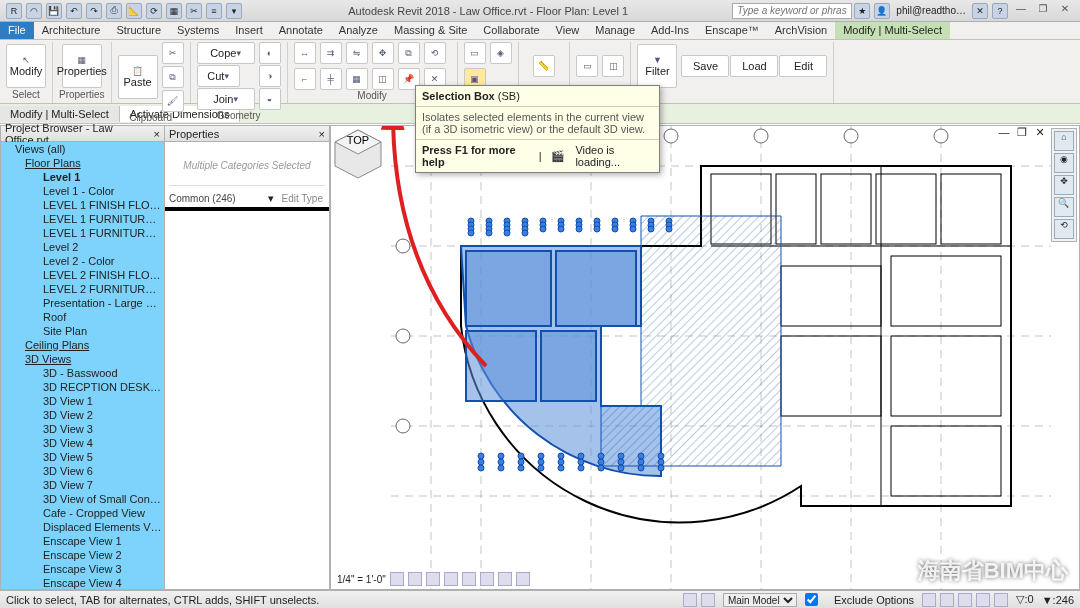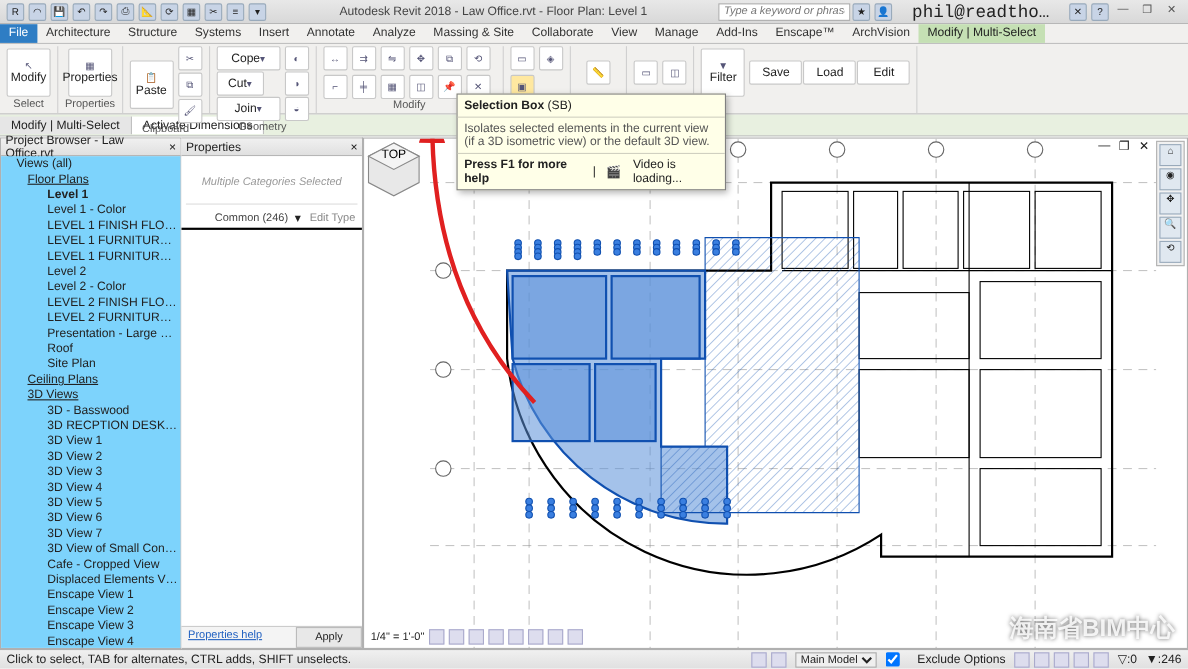--- a/index.html
+++ b/index.html
@@ -26,21 +26,21 @@
 .pbrowser{width:165px;background:#f4f4f4;border:1px solid #b0b0b0;display:flex;flex-direction:column;}
 .paneltitle{height:16px;background:linear-gradient(#f0f0f0,#e0e0e0);border-bottom:1px solid #b0b0b0;padding:1px 4px;font-size:10px;display:flex;align-items:center;justify-content:space-between;}
 .tree{flex:1;overflow:hidden;background:#7dd3fc;font-size:11px;}
 .tree .nd{padding:1px 2px 1px 14px;white-space:nowrap;overflow:hidden;text-overflow:ellipsis;cursor:default;}
 .tree .nd.i1{padding-left:24px;text-decoration:underline;}
 .tree .nd.i2{padding-left:42px;}
 .tree .nd.bold{font-weight:bold;}
 .props{width:165px;background:#f4f4f4;border:1px solid #b0b0b0;border-left:none;display:flex;flex-direction:column;}
 .props .pbody{flex:1;background:#fff;}
 .props .pthumb{height:40px;display:flex;align-items:center;justify-content:center;color:#999;font-size:10px;font-style:italic;border-bottom:1px solid #ddd;margin:4px;text-align:left;}
-.props .typesel{display:flex;align-items:center;padding:2px;border-bottom:2px solid #000000;text-align:right;}
+.props .typesel{display:flex;align-items:center;padding:2px;border-bottom:4px solid #000000;}
 .props .typesel .tsel{flex:1;font-size:10px;padding:1px 2px;color:#444;}
 .props .typesel .ebtn{font-size:10px;color:#888;padding:1px 4px;}
 .props .pfoot{height:20px;display:flex;border-top:1px solid #ccc;}
 .props .pfoot a{flex:1;font-size:10px;color:#2060c0;padding:2px 6px;text-decoration:underline;}
 .props .pfoot button{width:60px;font-size:10px;background:#e8e8e8;border:1px solid #bbb;}
 .canvas{flex:1;position:relative;background:#fff;border:1px solid #b0b0b0;overflow:hidden;}
 .canvas svg{position:absolute;top:0;left:0;}
 .tooltip{position:absolute;left:415px;top:85px;width:245px;background:#ffffe8;border:1px solid #808080;box-shadow:2px 2px 6px rgba(0,0,0,.3);z-index:50;font-size:11px;}
 .tooltip .tthead{padding:4px 6px;border-bottom:1px solid #d0d0c0;}
 .tooltip .ttbody{padding:4px 6px;color:#555;}
@@ -72,21 +72,21 @@
   <span class="qicon">📐</span>
   <span class="qicon">⟳</span>
   <span class="qicon">▦</span>
   <span class="qicon">✂</span>
   <span class="qicon">≡</span>
   <span class="qicon">▾</span>
   <span class="title">Autodesk Revit 2018 - Law Office.rvt - Floor Plan: Level 1</span>
   <input placeholder="Type a keyword or phrase" style="">
   <span class="qicon">★</span>
   <span class="qicon">👤</span>
-  <span style="font-size:16px;margin:0 16px;font-family:Liberation Mono, monospace;">phil@readtho…</span>
+  <span style="font-size:10px;margin:0 4px;">phil@readtho…</span>
   <span class="qicon">✕</span>
   <span class="qicon">?</span>
   <span class="wbtn">—</span>
   <span class="wbtn">❐</span>
   <span class="wbtn">✕</span>
 </div>
 
 <div class="tabs">
   <div class="tab file">File</div>
   <div class="tab">Architecture</div>
@@ -265,24 +265,20 @@
         <span>Properties</span>
         <span>×</span>
       </div>
     <div class="pbody">
       <div class="pthumb">Multiple Categories Selected</div>
       <div class="typesel">
         <div class="tsel">Common (246)</div>
         <div style="padding:0 4px;">▾</div>
         <div class="ebtn">Edit Type</div>
       </div>
-    </div>
-    <div class="pfoot">
-      <a>Properties help</a>
-      <button>Apply</button>
     </div>
   </div>
 
   <div class="canvas">
     <svg width="750" height="470">
 
       <g stroke="#888" stroke-width="0.5" stroke-dasharray="8 6">
         <line x1="100" y1="0" x2="100" y2="470"></line>
           <line x1="150" y1="0" x2="150" y2="470"></line>
           <line x1="260" y1="0" x2="260" y2="470"></line>

